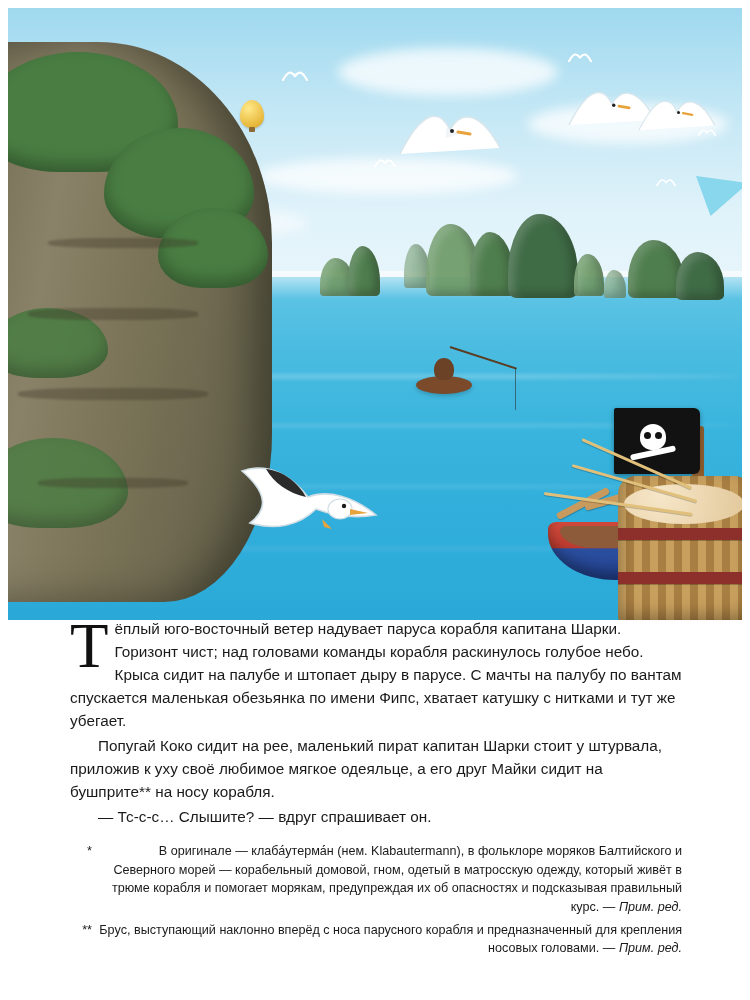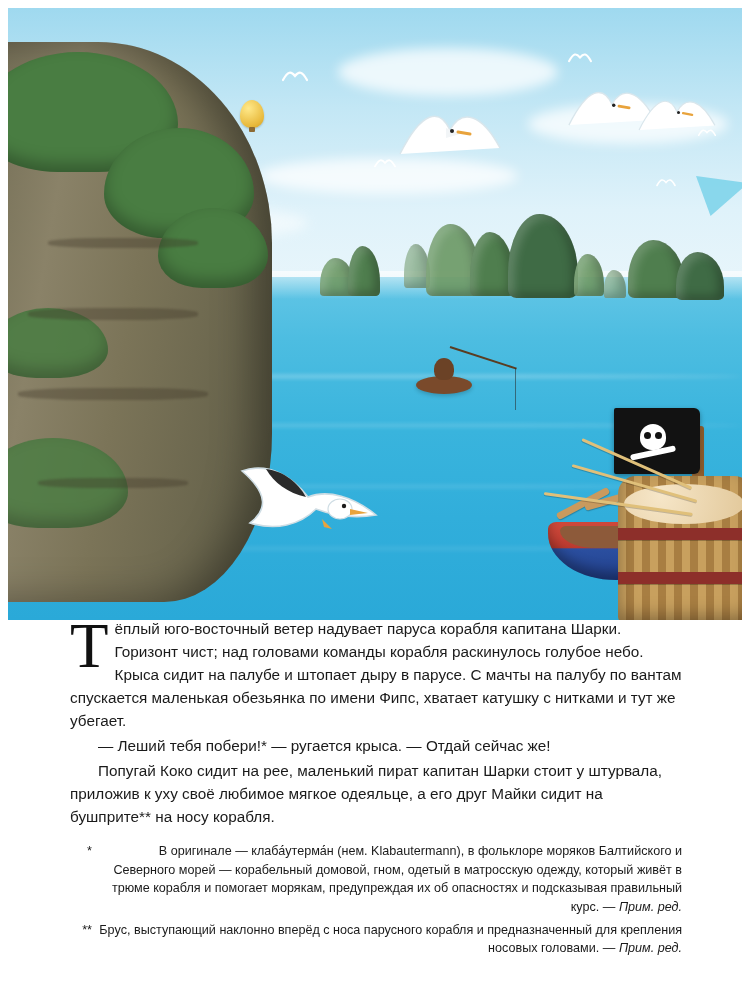--- a/index.html
+++ b/index.html
@@ -470,28 +470,28 @@
     </div>
 
   </div>
 
   <div class="text-block">
 
     <p class="body-p dropcap-para">
       <span class="dropcap">Т</span><span>ёплый юго-восточный ветер надувает паруса корабля капитана Шарки. Горизонт чист; над головами команды корабля раскинулось голубое небо. Крыса сидит на палубе и штопает дыру в парусе. С мачты на палубу по вантам спускается маленькая обезьянка по имени Фипс, хватает катушку с нитками и тут же убегает.</span>
     </p>
 
-    <p class="body-p" style="margin-top:2px;">
-      <span class="indent"></span><span>— Леший тебя побери!* — ругается крыса. — Отдай сейчас же!</span>
-    </p>
 
     <p class="body-p" style="margin-top:2px;">
       <span class="indent"></span><span>Попугай Коко сидит на рее, маленький пират капитан Шарки стоит у штурвала, приложив к уху своё любимое мягкое одеяльце, а его друг Майки сидит на бушприте** на носу корабля.</span>
     </p>
 
+    <p class="body-p" style="margin-top:2px;">
+      <span class="indent"></span><span>— Тс-с-с… Слышите? — вдруг спрашивает он.</span>
+    </p>
 
     <div class="footnotes">
       <div class="fn">
         <div class="fn-mark">*</div>
         <div class="fn-body"><span>В оригинале — клаба́утерма́н (нем. Klabautermann), в фольклоре моряков Балтийского и Северного морей — корабельный домовой, гном, одетый в матросскую одежду, который живёт в трюме корабля и помогает морякам, предупреждая их об опасностях и подсказывая правильный курс. — </span><span class="ital">Прим. ред.</span></div>
       </div>
       <div class="fn">
         <div class="fn-mark">**</div>
         <div class="fn-body"><span>Брус, выступающий наклонно вперёд с носа парусного корабля и предназначенный для крепления носовых головами. — </span><span class="ital">Прим. ред.</span></div>
       </div>

